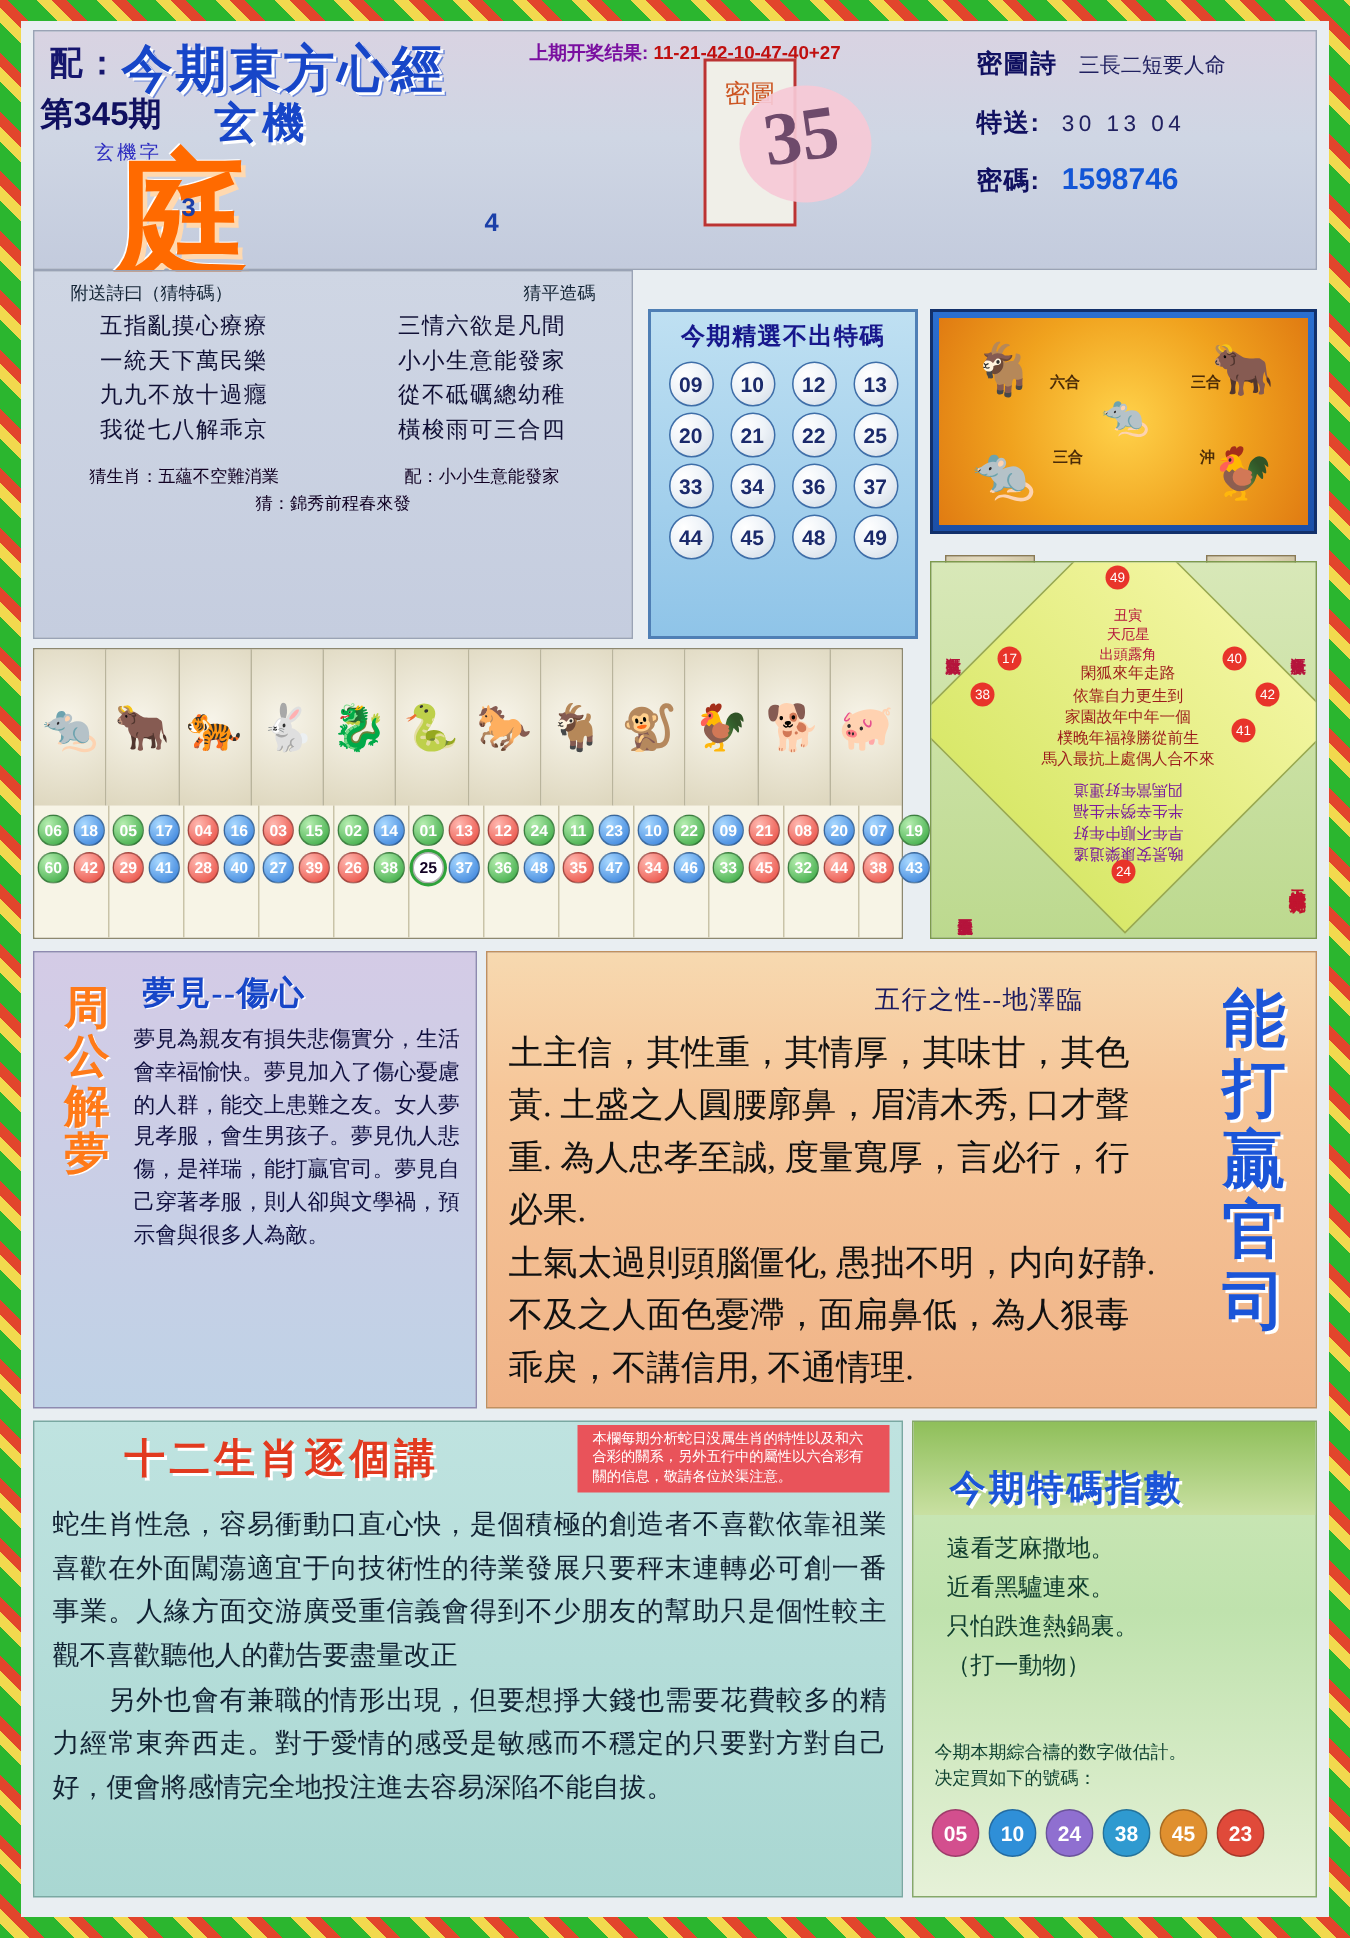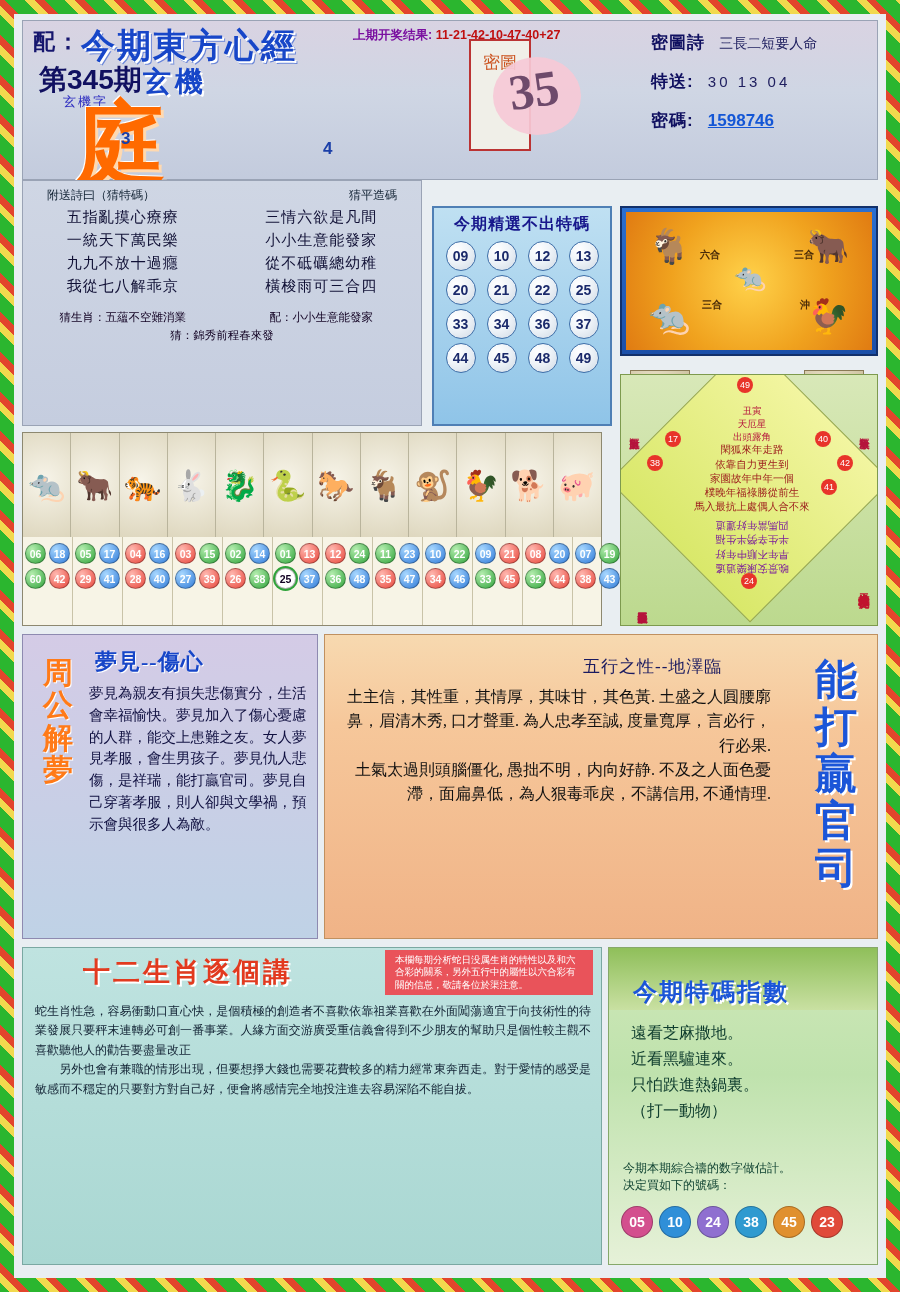--- a/index.html
+++ b/index.html
@@ -40,22 +40,22 @@
     letter-spacing:2px;
   }
   .title-sub {
     position:absolute; left:120px; top:42px;
     font-family:"Liberation Serif", serif;
     font-size:28px; font-weight:bold; color:#1746c8;
     text-shadow: 2px 2px 0 #ffffff;
     letter-spacing:4px;
   }
   .issue {
-    position:absolute; left:16px; top:40px;
-    font-size:28px; font-weight:bold; color:#101060;
+    position:absolute; left:4px; top:40px;
+    font-size:22px; font-weight:bold; color:#101060;
   }
   .xjz { position:absolute; left:40px; top:72px; font-size:13px; color:#2c2cc0; letter-spacing:2px;}
   .big-char {
     position:absolute; left:52px; top:78px;
     font-family:"Liberation Serif", serif;
     font-size:92px; font-weight:bold; color:#ff6a00;
     text-shadow: 3px 3px 0 #ffd9b0, -1px -1px 0 #ffffff;
     line-height:1;
   }
   .num-c { position:absolute; font-size:17px; font-weight:bold; color:#1b3fa8; }
@@ -80,21 +80,21 @@
   .stamp .hand {
     position:absolute; left:56px; top:22px;
     font-family:"Liberation Serif", serif;
     font-size:50px; color:#6e4a6b; font-weight:bold;
     transform: rotate(-8deg);
   }
   .hd-right { position:absolute; left:628px; top:10px; width:230px; }
   .hr-row { margin-bottom:16px; font-size:15px; color:#101040; }
   .hr-row .k { font-weight:bold; color:#101060; font-size:17px; letter-spacing:1px;}
   .hr-row .v { color:#202060; margin-left:10px; font-size:14px;}
-  .hr-row .v.blue { color:#1356d6; font-size:17px; font-weight:bold;text-decoration:underline;}
+  .hr-row .v.blue { color:#1356d6; font-size:20px; font-weight:bold;}
   .hr-row .v.special { letter-spacing:3px; font-size:15px;}
 
   
   .poem-box {
     position:absolute; left:8px; top:166px; width:400px; height:246px;
     background: linear-gradient(180deg,#cfd6e4,#c5cddf);
     border:1px solid #9aa3b5;
     padding:6px 8px;
   }
   .poem-head { display:flex; justify-content:space-between; font-size:12px; color:#123; padding:0 16px;}
@@ -247,23 +247,22 @@
     text-shadow:2px 2px 0 #fff, 3px 3px 0 #9fb6e8;
     letter-spacing:3px;
   }
   .fate-sub {
     position:absolute; left:258px; top:20px;
     font-size:17px; color:#1a1a60; letter-spacing:1px;
     font-family:"Liberation Serif", serif;
   }
   .fate-body {
     position:absolute; left:14px; top:50px; width:432px;
-    font-size:16px; color:#111; line-height:1.52;
-    font-family:"Liberation Serif", serif;
-    text-align:right;
+    font-size:23px; color:#111; line-height:1.52;
+    font-family:"Liberation Serif", serif;
   }
   .fate-v {
     position:absolute; right:10px; top:22px; width:62px;
     font-family:"Liberation Serif", serif;
     font-size:42px; font-weight:bold; color:#1b55d8;
     text-shadow:2px 2px 0 #fff;
     line-height:1.12; text-align:center;
   }
 
   
@@ -279,21 +278,21 @@
     text-shadow:2px 2px 0 #fff;
     letter-spacing:3px;
   }
   .talk-note {
     position:absolute; right:8px; top:2px; width:208px;
     background:#e9535a; color:#fff; font-size:9.5px;
     line-height:1.3; padding:4px 10px;
   }
   .talk-body {
     position:absolute; left:12px; top:54px; width:556px;
-    font-size:12px; color:#123; line-height:1.62;
+    font-size:18px; color:#123; line-height:1.62;
     font-family:"Liberation Serif", serif; text-align:justify;
   }
 
   
   .index {
     position:absolute; left:594px; top:933px; width:270px; height:318px;
     background: linear-gradient(180deg,#cfe8b8 0%, #bfe2ad 40%, #e6f1d8 100%);
     border:1px solid #86a86a;
     overflow:hidden;
   }

